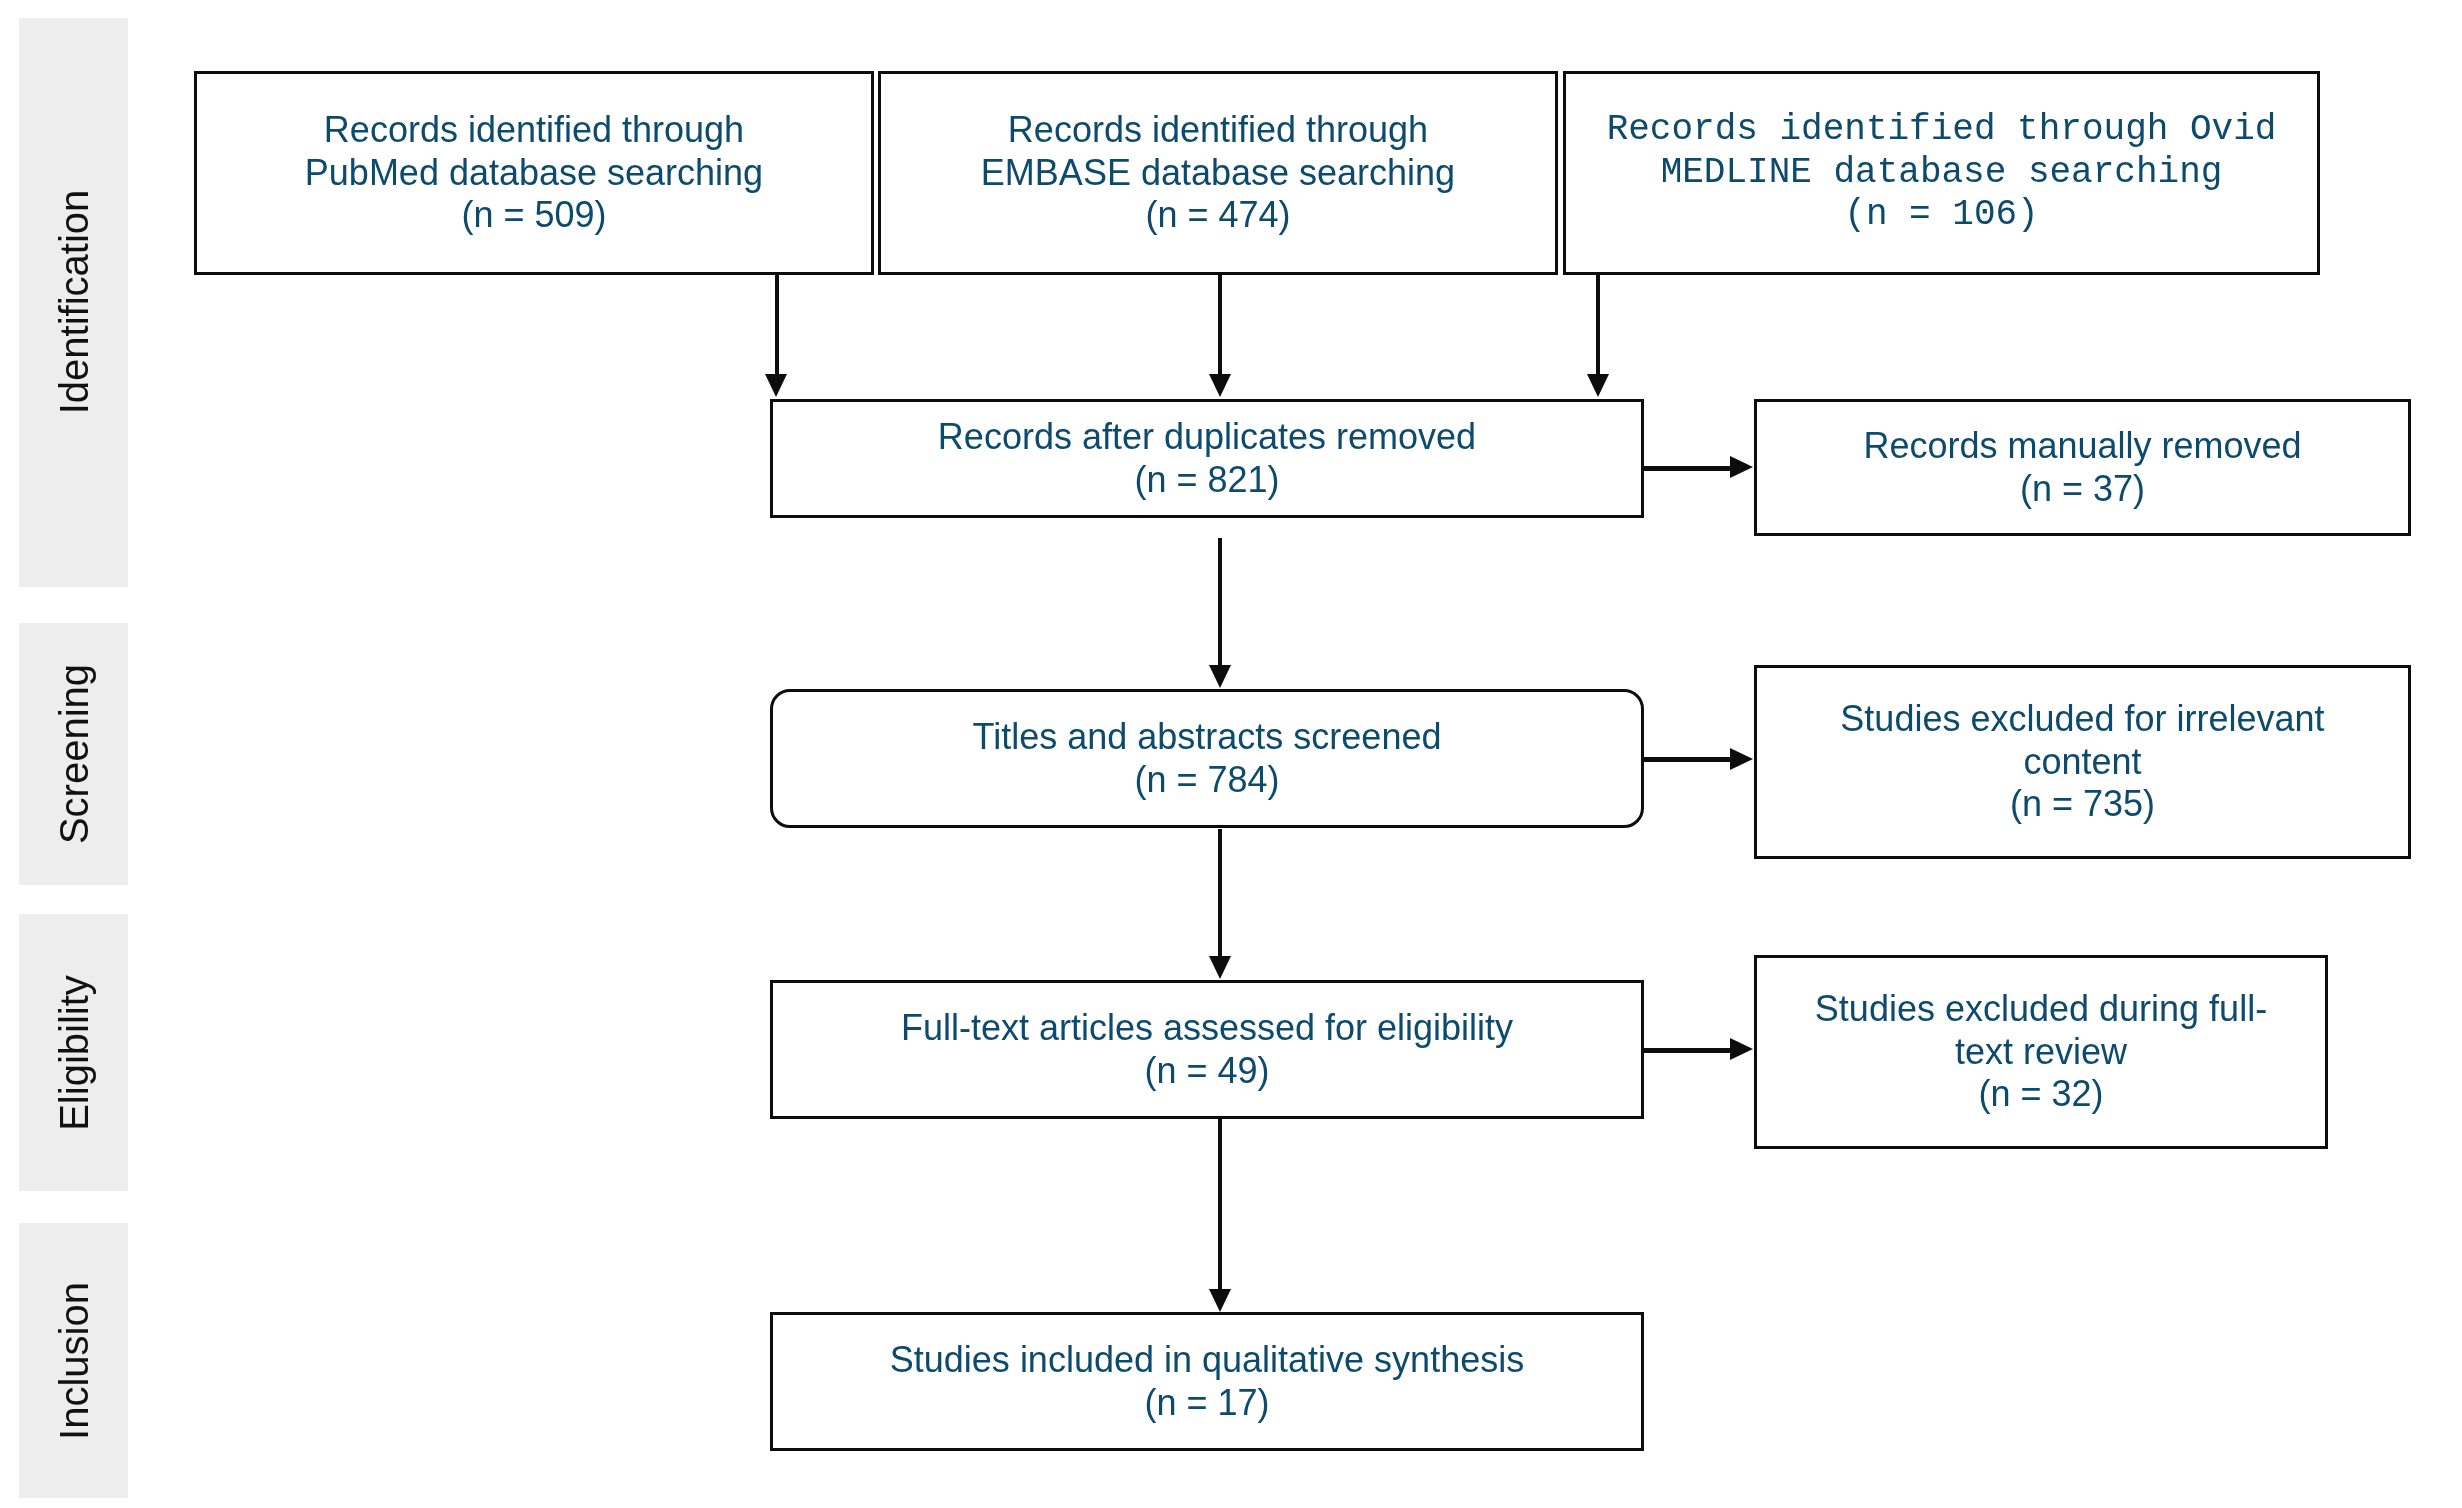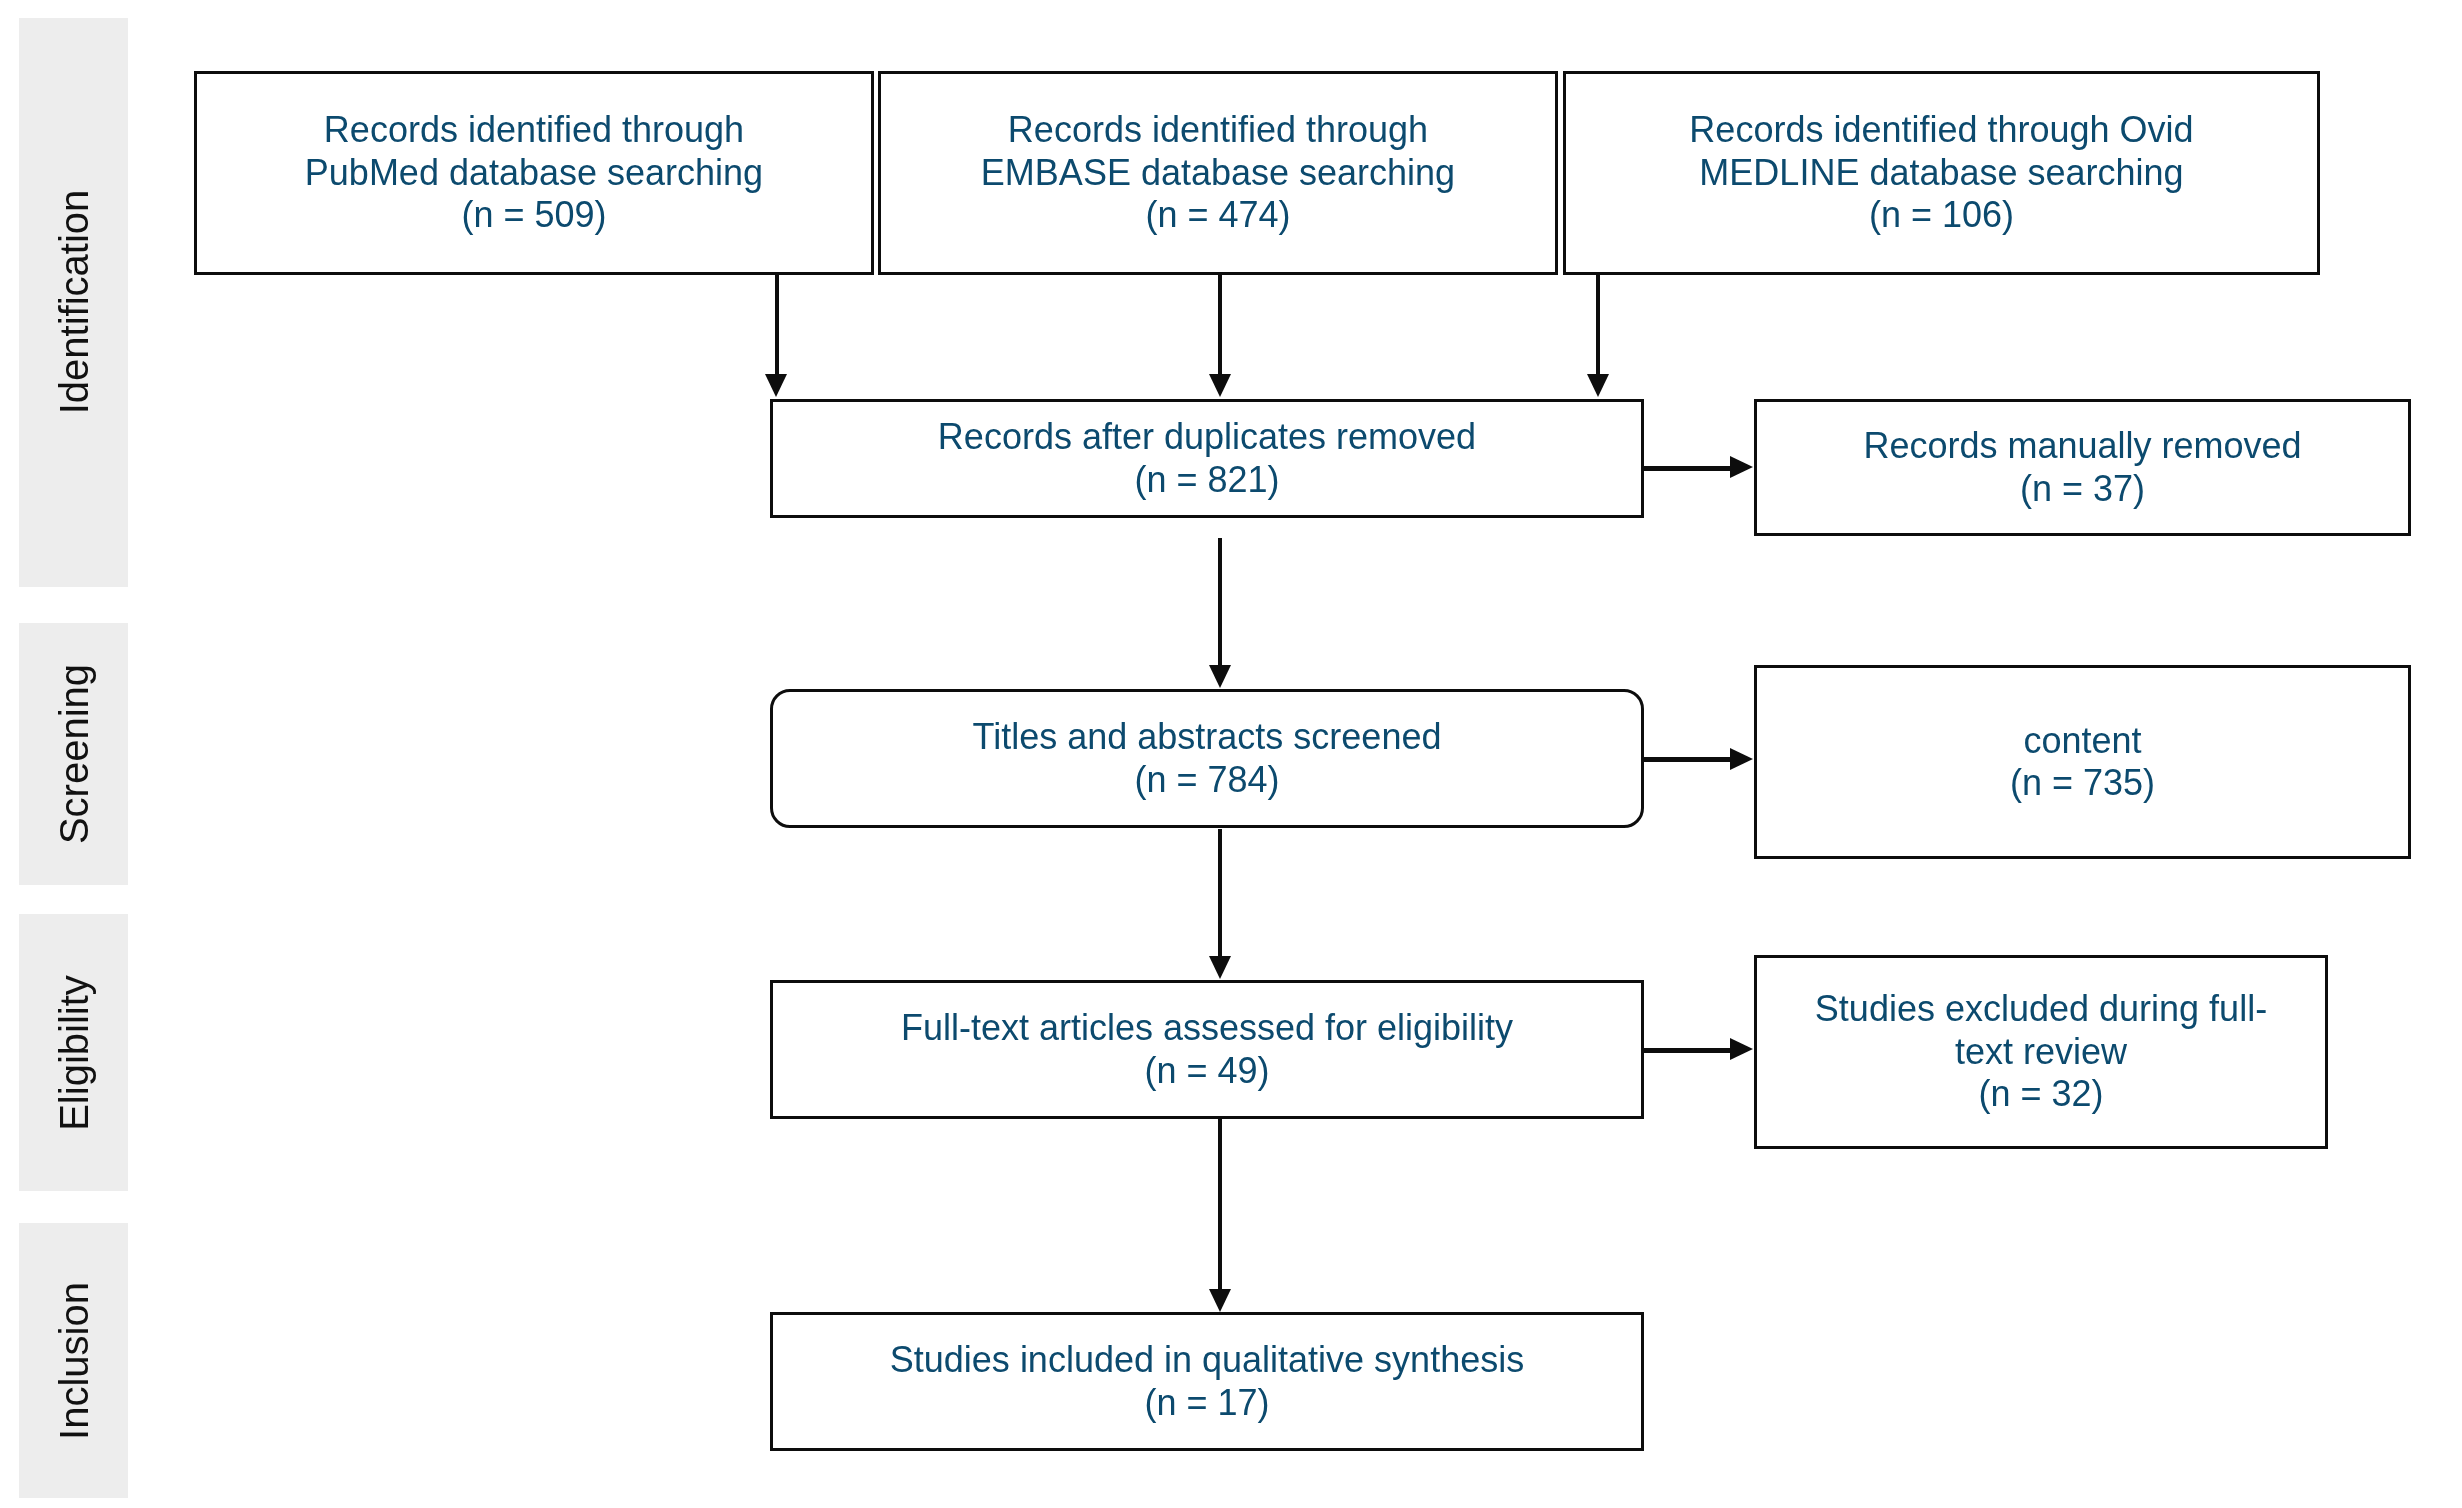--- a/index.html
+++ b/index.html
@@ -111,21 +111,21 @@
     <span class="line">PubMed database searching</span>
     <span class="line">(n = 509)</span>
   </div>
 
   <div class="flow-box" style="left:878px; top:71px; width:680px; height:204px;">
     <span class="line">Records identified through</span>
     <span class="line">EMBASE  database searching</span>
     <span class="line">(n = 474)</span>
   </div>
 
-  <div class="flow-box" style="left:1563px; top:71px; width:757px; height:204px;">
+  <div class="flow-box" style="left:1563px; top:71px; width:757px; height:204px;font-family:Liberation Mono, monospace;">
     <span class="line">Records identified through Ovid</span>
     <span class="line">MEDLINE  database searching</span>
     <span class="line">(n = 106)</span>
   </div>
 
   <div class="v-line" style="left:775px; top:275px; width:3.9px; height:100px;"></div>
   <div class="arrow-down" style="left:765px; top:374px;"></div>
 
   <div class="v-line" style="left:1218px; top:275px; width:3.9px; height:100px;"></div>
   <div class="arrow-down" style="left:1209px; top:374px;"></div>
@@ -148,20 +148,21 @@
 
   <div class="v-line" style="left:1218px; top:538px; width:3.9px; height:129px;"></div>
   <div class="arrow-down" style="left:1209px; top:665px;"></div>
 
   <div class="flow-box" style="left:770px; top:689px; width:874px; height:139px;border-radius:20px;">
     <span class="line">Titles and abstracts screened</span>
     <span class="line">(n = 784)</span>
   </div>
 
   <div class="flow-box" style="left:1754px; top:665px; width:657px; height:194px;">
+    <span class="line">Studies excluded for irrelevant</span>
     <span class="line">content</span>
     <span class="line">(n = 735)</span>
   </div>
 
   <div class="h-line" style="left:1644px; top:757px; width:87px; height:4.5px;"></div>
   <div class="arrow-right" style="left:1730px; top:748px;"></div>
 
   <div class="v-line" style="left:1218px; top:829px; width:3.9px; height:129px;"></div>
   <div class="arrow-down" style="left:1209px; top:956px;"></div>
 

